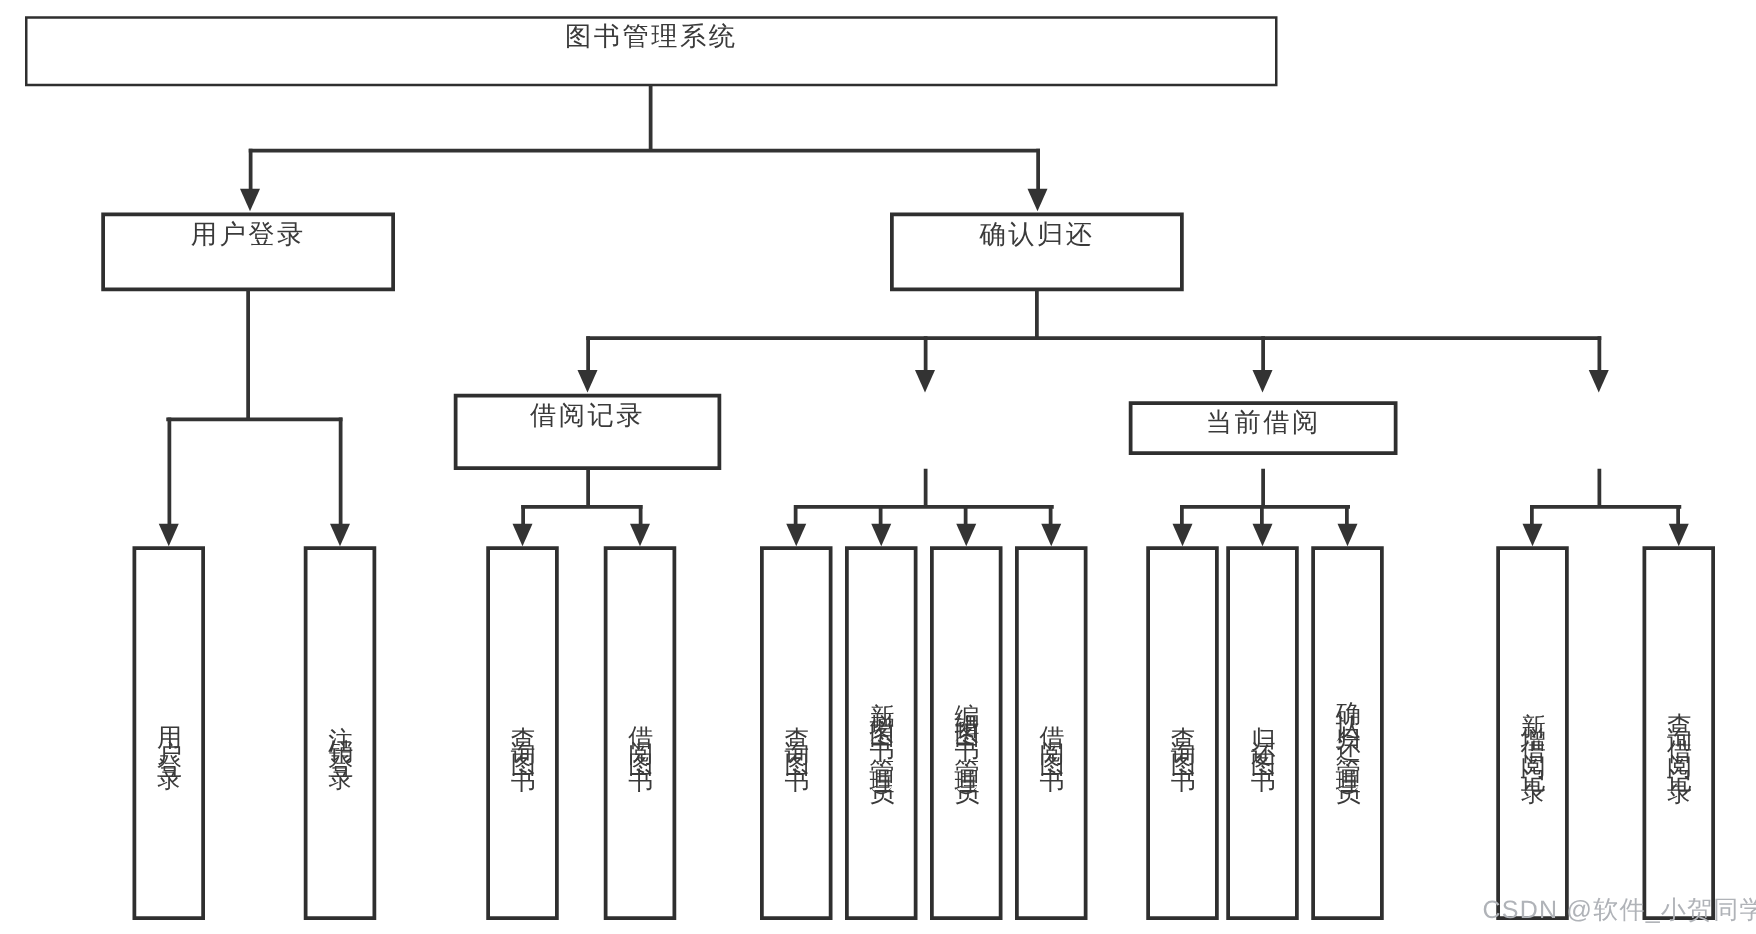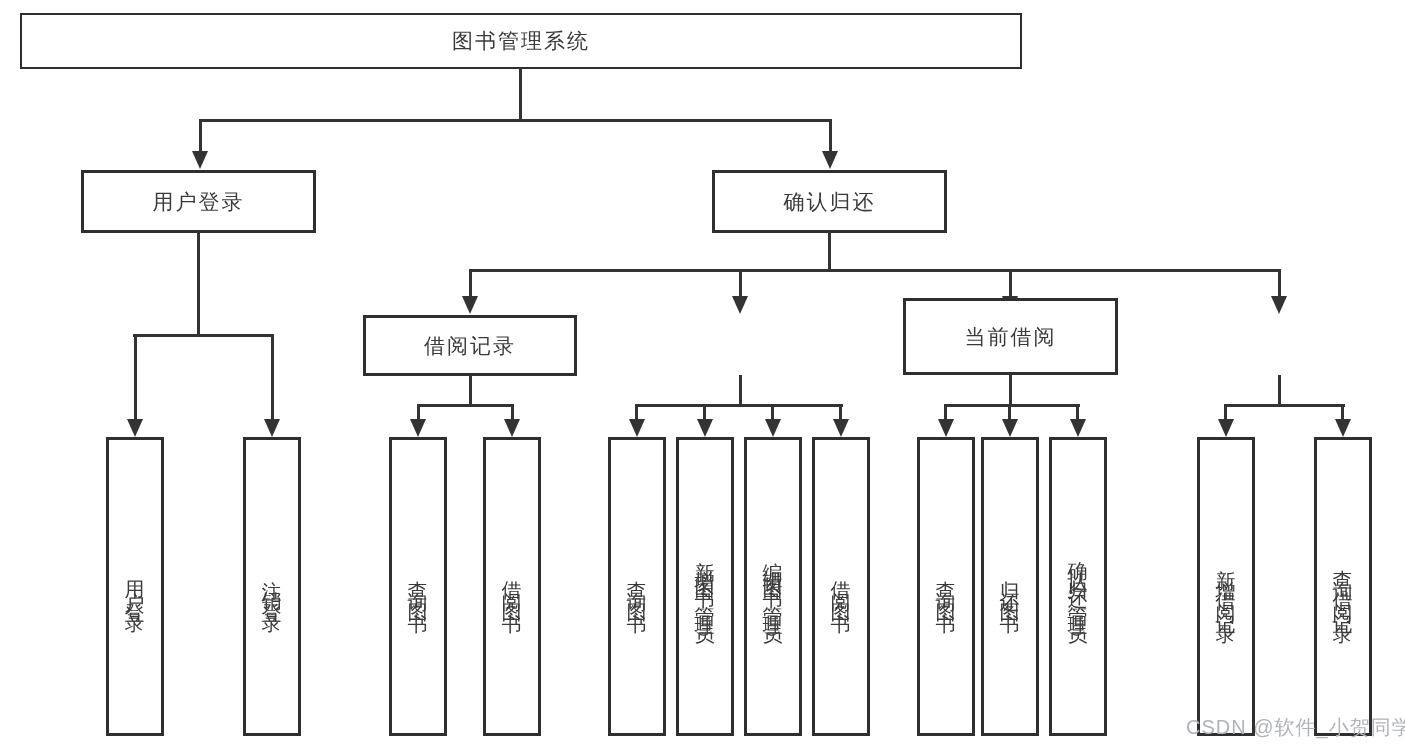--- a/index.html
+++ b/index.html
@@ -16,21 +16,21 @@
     position:relative;
     width:1405px;height:747px;
     background:var(--background);
     overflow:hidden;
     font-family:"Liberation Sans","DejaVu Sans",sans-serif;
   }
   .node{
     position:absolute;
     border:3px solid var(--border);
     background:#ffffff;
-    display:flex;align-items:center;justify-content:center;
+    display:flex;align-items:flex-start;justify-content:center;
   }
   .node.root{border-width:2px;}
   .node .label{
     font-size:21px;
     letter-spacing:2px;
     color:var(--text);
     white-space:nowrap;
   }
   .leaf{
     position:absolute;
@@ -104,21 +104,21 @@
   <div class="line" style="left:739px;top:269px;width:3px;height:29px"></div>
   <div class="arrow" style="left:732px;top:296px"></div>
   <div class="line" style="left:1009px;top:269px;width:3px;height:29px"></div>
   <div class="arrow" style="left:1002px;top:296px"></div>
   <div class="line" style="left:1278px;top:269px;width:3px;height:29px"></div>
   <div class="arrow" style="left:1271px;top:296px"></div>
 
   <div class="node" style="left:363px;top:315px;width:214px;height:61px">
     <span class="label">借阅记录</span>
   </div>
-  <div class="node" style="left:903px;top:298px;width:215px;height:77px">
+  <div class="node" style="left:903px;top:321px;width:215px;height:43px">
     <span class="label">当前借阅</span>
   </div>
 
   <div class="line" style="left:469px;top:375px;width:3px;height:31px"></div>
   <div class="line" style="left:417px;top:404px;width:97px;height:3px"></div>
   <div class="line" style="left:417px;top:404px;width:3px;height:17px"></div>
   <div class="arrow" style="left:410px;top:419px"></div>
   <div class="line" style="left:511px;top:404px;width:3px;height:17px"></div>
   <div class="arrow" style="left:504px;top:419px"></div>
 

